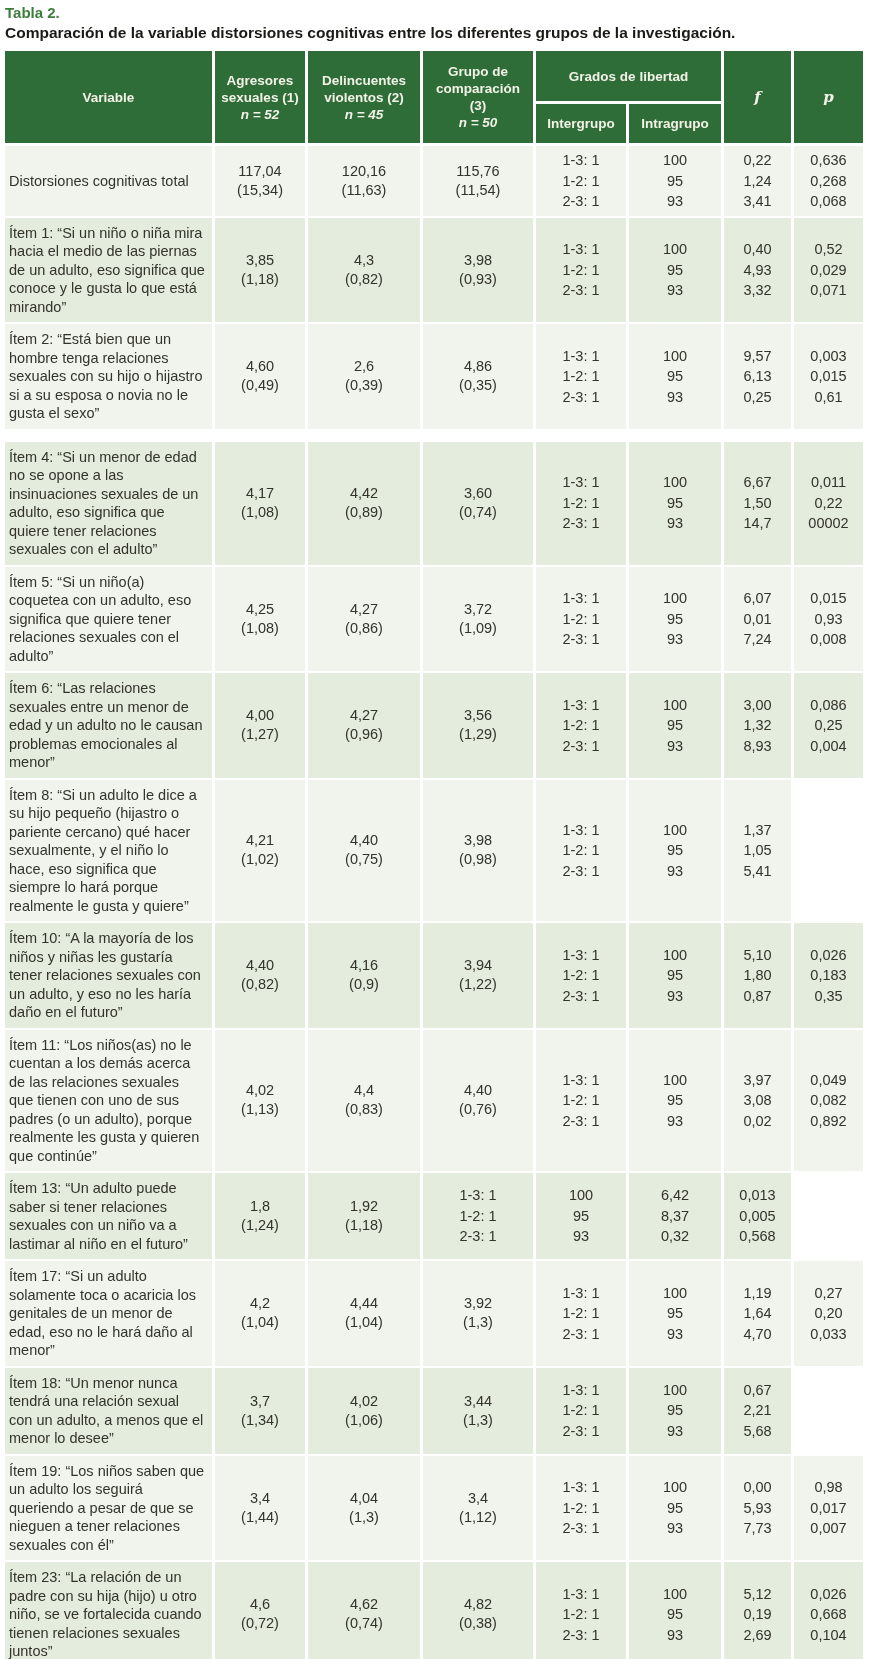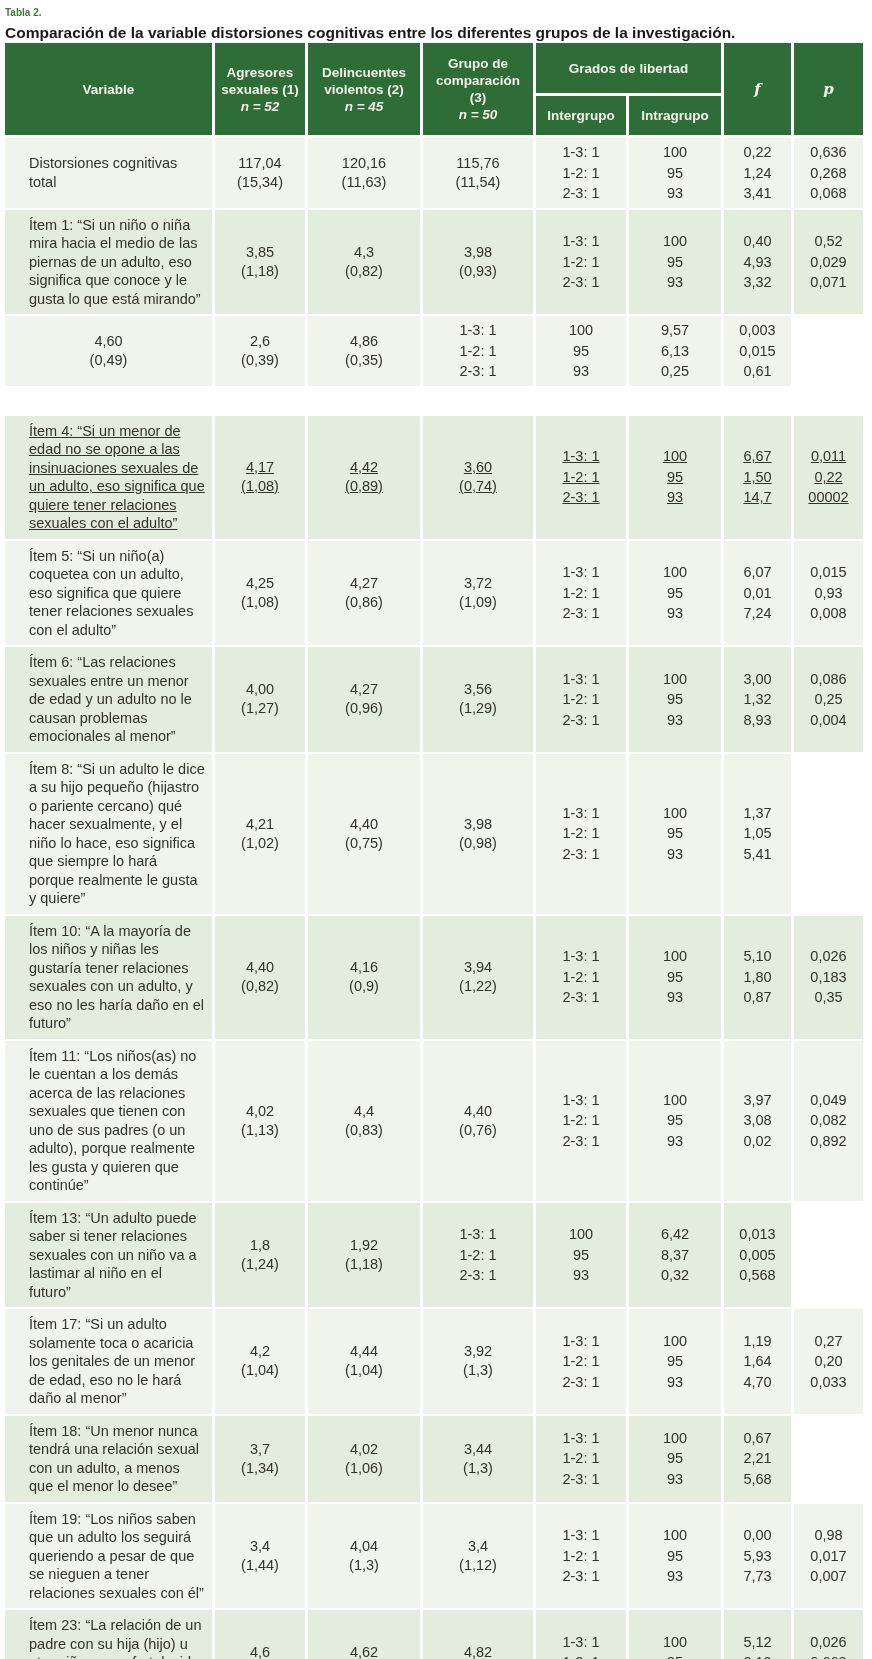--- a/index.html
+++ b/index.html
@@ -8,28 +8,29 @@
     width: 872px;
     font-family: "Liberation Sans", "DejaVu Sans", sans-serif;
     color: #33332c;
     -webkit-font-smoothing: antialiased;
   }
   .page { padding: 3px 3px 8px 5px; }
 
   .table-label {
     color: #3d7e3c;
     font-weight: bold;
-    font-size: 10px;
+    font-size: 15px;
     line-height: 20px;
   }
   .table-caption {
     color: #1a1a16;
     font-weight: bold;
     font-size: 15.5px;
     line-height: 20px;
+    margin-bottom: 8px;
   }
 
   .dtable { width: 864px; }
 
   
   .grid8 {
     display: grid;
     grid-template-columns: 207px 90px 112px 110px 90px 92px 67px 69px;
     column-gap: 3px;
   }
@@ -61,34 +62,34 @@
     font-family: "DejaVu Serif", serif;
     font-style: italic;
     font-weight: bold;
     font-size: 15px;
   }
 
   
   .tbody { display: flex; flex-direction: column; row-gap: 2px; }
   .row > .cell { background: #f0f4ec; }
   .row:nth-of-type(even) > .cell { background: #e3ecdd; }
-  .row:nth-of-type(4) { margin-top: 28px; text-decoration: underline; }   
+  .row:nth-of-type(4) { margin-top: 11px; }   
 
   .cell {
     display: flex;
     flex-direction: column;
     align-items: center;
     justify-content: center;
     font-size: 14.5px;
     padding: 4px 2px;
   }
   .var-cell {
     align-items: flex-start;
     text-align: left;
-    padding: 6px 6px 6px 24px;
+    padding: 6px 6px 6px 4px;
     line-height: 18.5px;
   }
   .lines3 span { display: block; line-height: 20.5px; text-align: center; }
   .mean-cell span { display: block; line-height: 19px; text-align: center; }
 </style>
 </head>
 <body>
 
 <div class="page">
 
@@ -195,20 +196,23 @@
       <span>3,32</span>
     </div>
     <div class="cell lines3">
       <span>0,52</span>
       <span>0,029</span>
       <span>0,071</span>
     </div>
   </div>
 
   <div class="grid8 row">
+    <div class="cell var-cell">
+      <span>Ítem 2: “Está bien que un hombre tenga relaciones sexuales con su hijo o hijastro si a su esposa o novia no le gusta el sexo”</span>
+    </div>
     <div class="cell mean-cell">
       <span>4,60</span>
       <span>(0,49)</span>
     </div>
     <div class="cell mean-cell">
       <span>2,6</span>
       <span>(0,39)</span>
     </div>
     <div class="cell mean-cell">
       <span>4,86</span>

